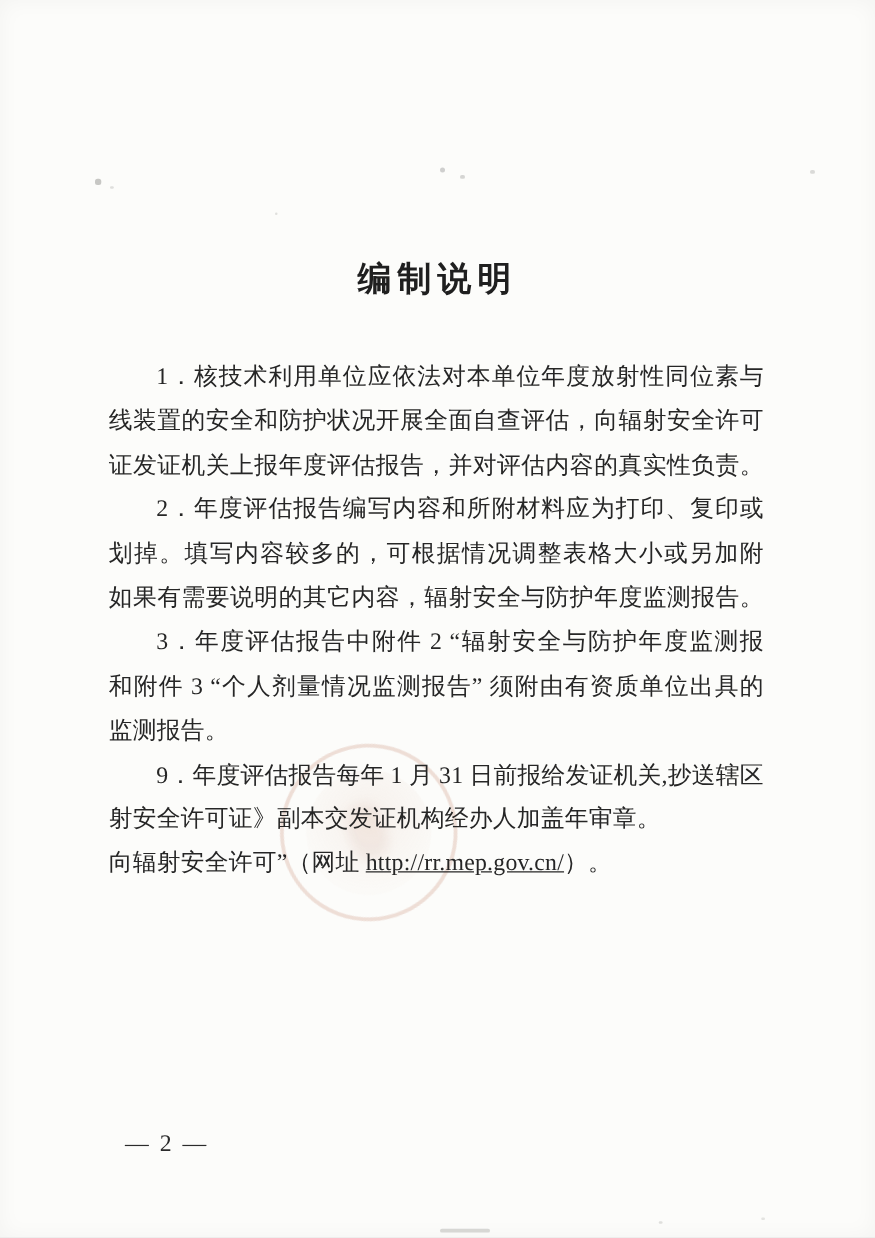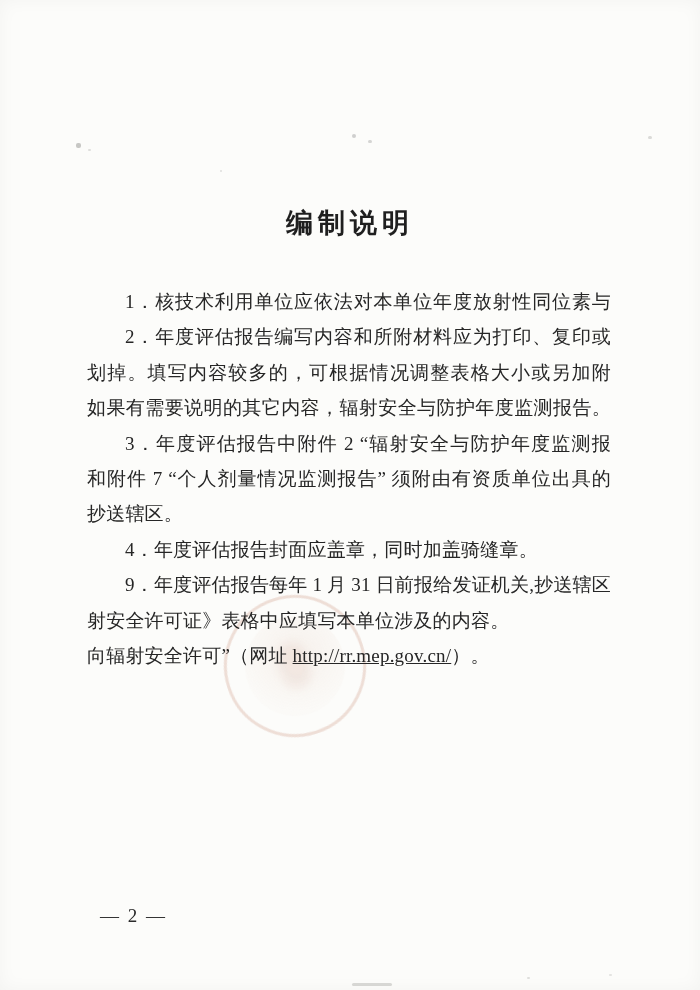--- a/index.html
+++ b/index.html
@@ -97,29 +97,30 @@
   <div class="speck" style="left:220px; top:170px; width:2px; height:2px; opacity:0.3;"></div>
   <div class="speck" style="left:527px; top:977px; width:3px; height:2px; opacity:0.3;"></div>
   <div class="speck" style="left:609px; top:974px; width:3px; height:2px; opacity:0.25;"></div>
 
   <div class="doc-title">编制说明</div>
 
   <div class="stamp"></div>
 
   <div id="body-text">
       <div class="line indent justify">1．核技术利用单位应依法对本单位年度放射性同位素与射</div>
+      <div class="line justify">线装置的安全和防护状况开展全面自查评估，向辐射安全许可</div>
+      <div class="line justify">证发证机关上报年度评估报告，并对评估内容的真实性负责。</div>
       <div class="line indent justify">2．年度评估报告编写内容和所附材料应为打印、复印或扫</div>
       <div class="line justify">划掉。填写内容较多的，可根据情况调整表格大小或另加附页。</div>
       <div class="line justify">如果有需要说明的其它内容，辐射安全与防护年度监测报告。</div>
       <div class="line indent justify">3．年度评估报告中附件 2 “辐射安全与防护年度监测报告”</div>
-      <div class="line justify">和附件 7 “个人剂量情况监测报告” 须附由有资质单位出具的</div>
-      <div class="line">抄送辖区。</div>
-      <div class="line indent">4．年度评估报告封面应盖章，同时加盖骑缝章。</div>
+      <div class="line justify">和附件 3 “个人剂量情况监测报告” 须附由有资质单位出具的</div>
+      <div class="line">监测报告。</div>
       <div class="line indent justify">9．年度评估报告每年 1 月 31 日前报给发证机关,抄送辖区</div>
-      <div class="line">射安全许可证》表格中应填写本单位涉及的内容。</div>
+      <div class="line">射安全许可证》副本交发证机构经办人加盖年审章。</div>
       <div class="line"><span>向辐射安全许可”（网址 </span><span class="underline">http://rr.mep.gov.cn/</span><span>）。</span></div>
     </div>
 
   <div class="page-number">— 2 —</div>
 
   <div class="smudge"></div>
 
 </div>
 
 </body></html>

